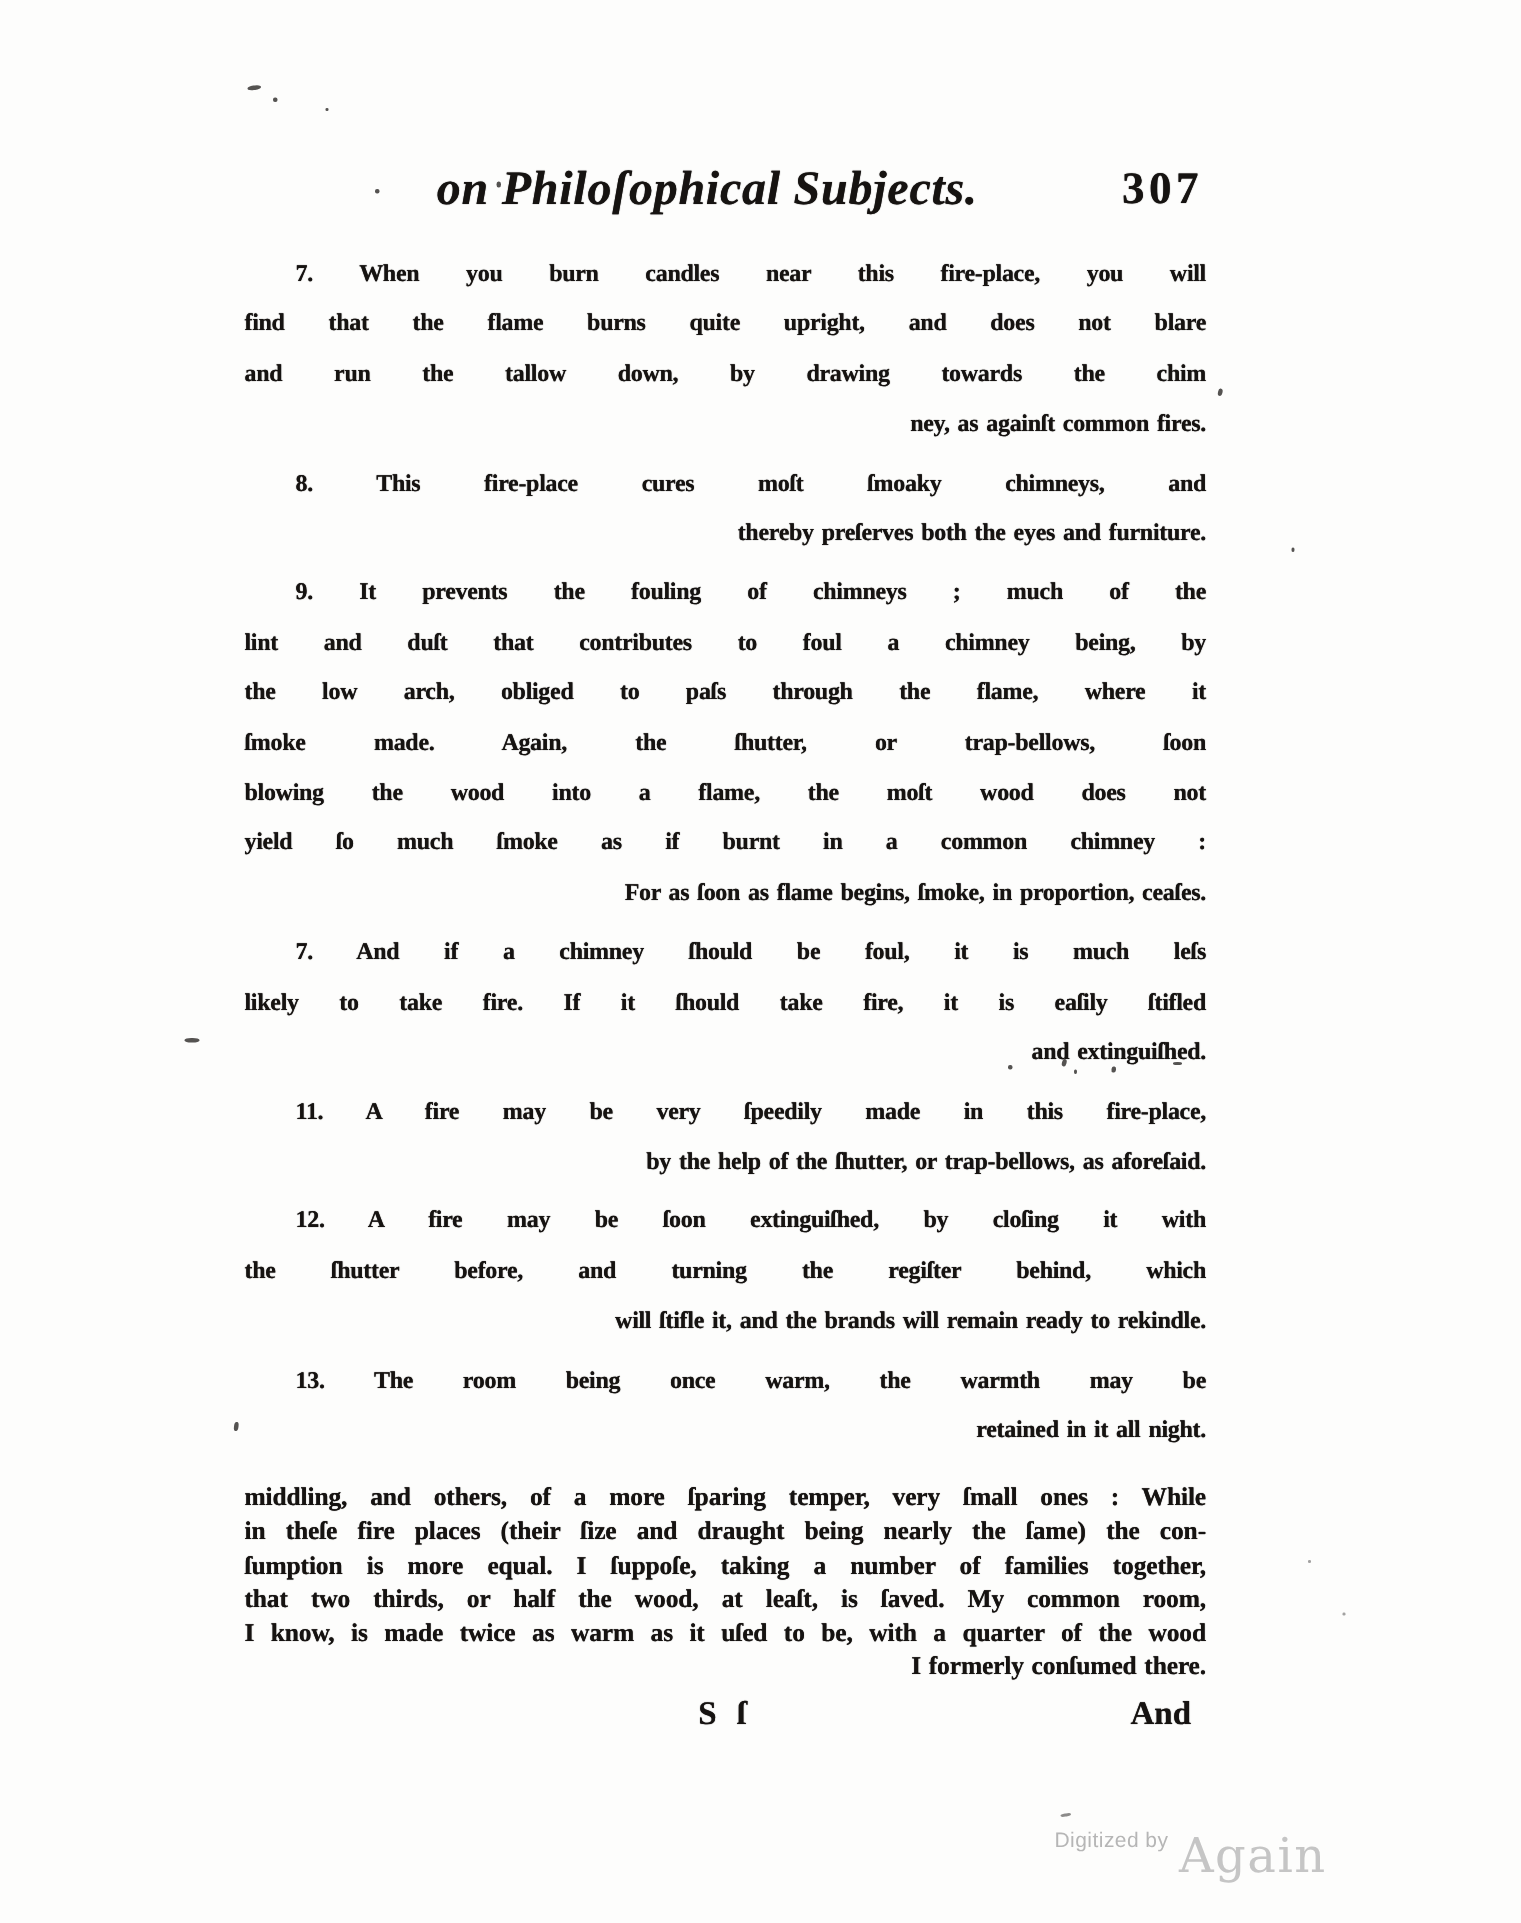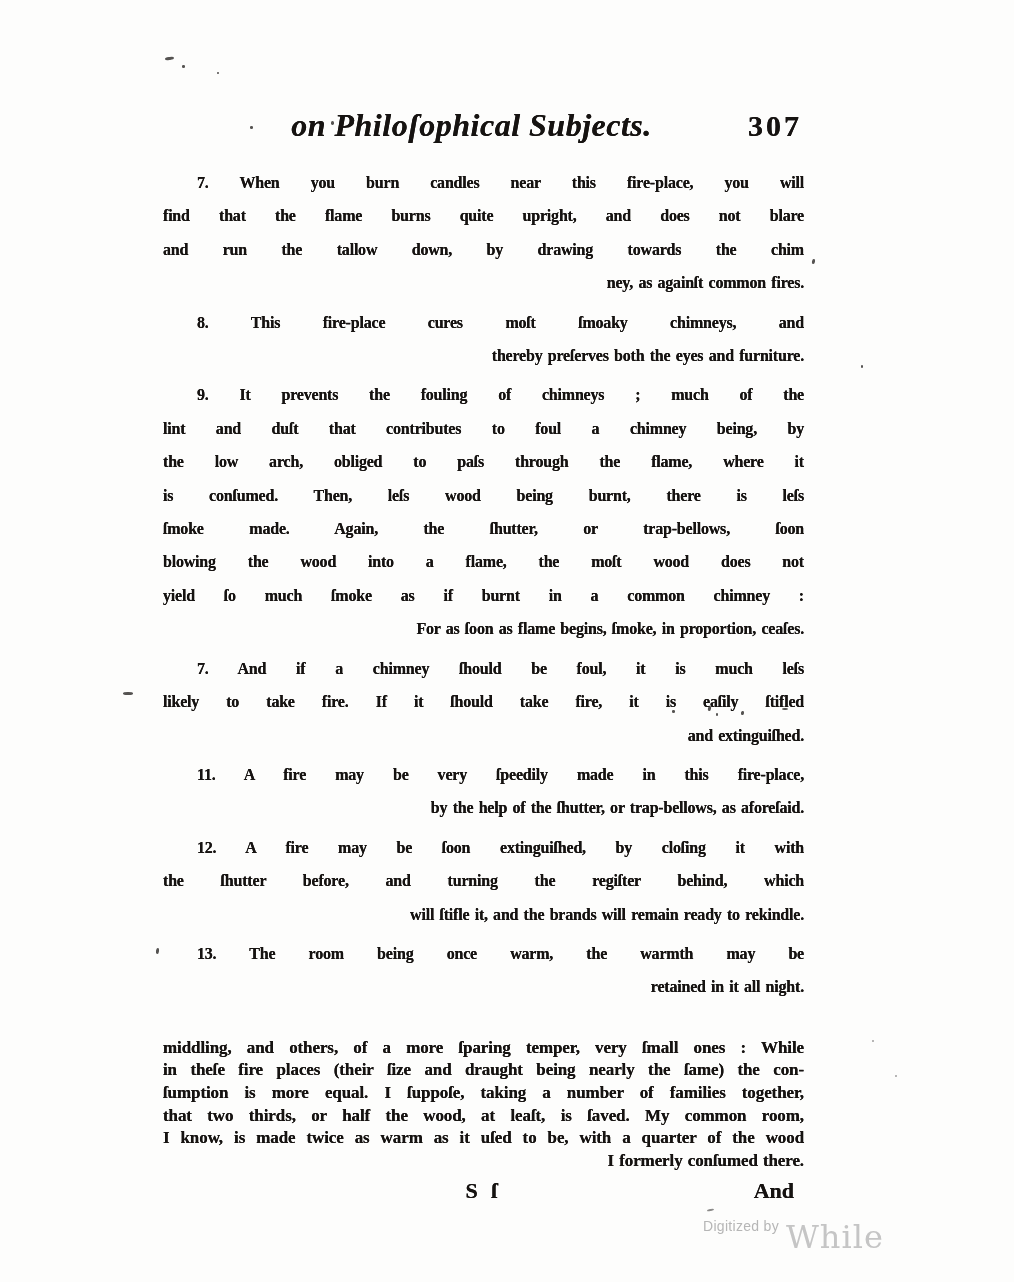--- a/index.html
+++ b/index.html
@@ -33,21 +33,21 @@
   .line {
     font-size:16px; line-height:33.4px;
     font-weight:bold;
     letter-spacing:-0.2px; word-spacing:1.5px;
     text-shadow:0 0 0.6px currentColor;
     white-space:normal;
   }
   .j { text-align:justify; text-align-last:justify; }
   .l { text-align:right; }
   .ind { text-indent:34px; }
-  .footnote { margin-top:33px; }
+  .footnote { margin-top:17px; }
   .fline {
     font-size:17px; line-height:22.6px;
     font-weight:bold;
     letter-spacing:-0.1px; word-spacing:1px;
     text-shadow:0 0 0.5px currentColor;
   }
   .sigrow {
     position:relative; margin-top:6px; height:32px;
     font-size:22px; font-weight:bold;
     text-shadow:0 0 0.6px currentColor;
@@ -91,21 +91,20 @@
 
     <div class="para">
       <div class="line j ind">8. This fire-place cures moſt ſmoaky chimneys, and</div>
       <div class="line l">thereby preſerves both the eyes and furniture.</div>
     </div>
 
     <div class="para">
       <div class="line j ind">9. It prevents the fouling of chimneys ; much of the</div>
       <div class="line j">lint and duſt that contributes to foul a chimney being, by</div>
       <div class="line j">the low arch, obliged to paſs through the flame, where it</div>
-      <div class="line j">is conſumed. Then, leſs wood being burnt, there is leſs</div>
       <div class="line j">ſmoke made. Again, the ſhutter, or trap-bellows, ſoon</div>
       <div class="line j">blowing the wood into a flame, the moſt wood does not</div>
       <div class="line j">yield ſo much ſmoke as if burnt in a common chimney :</div>
       <div class="line l">For as ſoon as flame begins, ſmoke, in proportion, ceaſes.</div>
     </div>
 
     <div class="para">
       <div class="line j ind">7. And if a chimney ſhould be foul, it is much leſs</div>
       <div class="line j">likely to take fire. If it ſhould take fire, it is eaſily ſtifled</div>
       <div class="line l">and extinguiſhed.</div>
@@ -159,15 +158,15 @@
     <div class="speck" style="left:741px;top:711px;width:3px;height:4px;transform:rotate(10deg)"></div>
     <div class="speck" style="left:782px;top:708px;width:6px;height:2px"></div>
     <div class="speck" style="left:156px;top:948px;width:3px;height:6px;transform:rotate(8deg)"></div>
     <div class="speck" style="left:872px;top:1040px;width:2px;height:2px;opacity:0.4"></div>
     <div class="speck" style="left:895px;top:1075px;width:2px;height:2px;opacity:0.4"></div>
     <div class="speck" style="left:707px;top:1209px;width:7px;height:2px;opacity:0.5;transform:rotate(-10deg)"></div>
   </div>
 
   <div class="watermark">
     <span class="wm-prefix">Digitized by</span>
-    <span class="wm-brand">While</span>
+    <span class="wm-brand">Again</span>
   </div>
 </div>
 
 </body></html>

